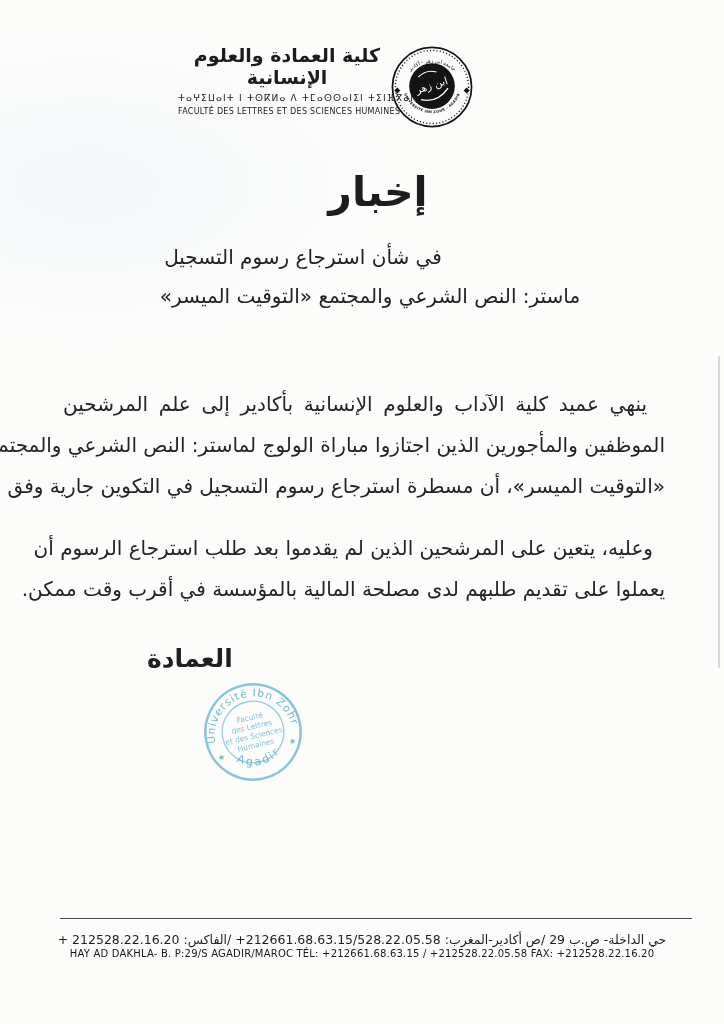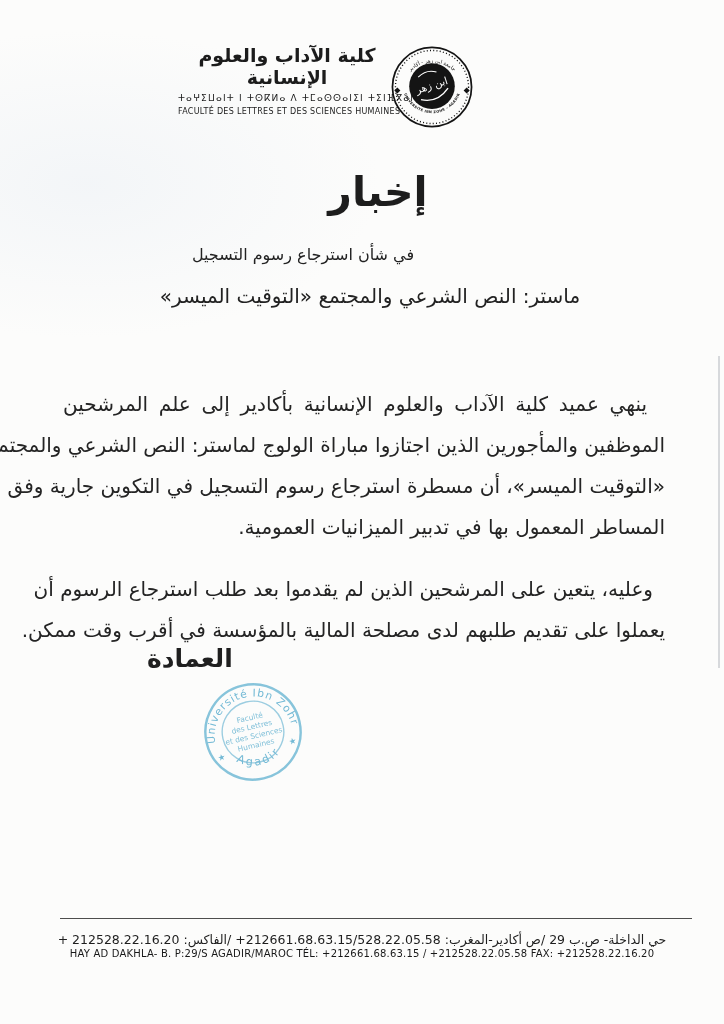--- a/index.html
+++ b/index.html
@@ -25,21 +25,21 @@
   .faculty-tif{font-size:9px;margin-top:5px;letter-spacing:1.2px;color:#1c1c1c;white-space:nowrap;}
   .faculty-fr{font-size:8px;margin-top:4px;letter-spacing:.3px;color:#222;white-space:nowrap;}
   .logo-seal{position:absolute;left:389px;top:42px;width:86px;height:90px;}
   
   .doc-title{
     position:absolute;left:16px;top:168px;width:724px;
     text-align:center;font-size:41px;font-weight:bold;color:#1d1d1d;direction:rtl;
   }
   .subject1{
     position:absolute;left:0;top:245px;width:606px;
-    text-align:center;font-size:16px;color:#222;direction:rtl;
+    text-align:center;font-size:20px;color:#222;direction:rtl;
   }
   .subject2{
     position:absolute;left:8px;top:284px;width:724px;
     text-align:center;font-size:20px;color:#222;direction:rtl;
   }
   
   .body-block{
     position:absolute;left:63px;top:384px;width:602px;
     direction:rtl;font-size:20px;color:#242424;
   }
@@ -71,21 +71,21 @@
   }
   
   .scan-edge{position:absolute;left:718px;top:356px;width:2px;height:312px;background:#c3c6cb;opacity:.65;}
 </style>
 </head>
 <body>
 
 <div class="page">
 
   <div class="header-text">
-    <div class="faculty-ar">كلية الآداب والعلوم الإنسانية</div>
+    <div class="faculty-ar">كلية العمادة والعلوم الإنسانية</div>
     <div class="faculty-tif">ⵜⴰⵖⵉⵡⴰⵏⵜ ⵏ ⵜⵙⴽⵍⴰ ⴷ ⵜⵎⴰⵙⵙⴰⵏⵉⵏ ⵜⵉⵏⴼⴳⴰⵏⵉⵏ</div>
     <div class="faculty-fr">FACULTÉ  DES LETTRES ET DES SCIENCES HUMAINES</div>
   </div>
 
   <svg class="logo-seal" viewBox="0 0 100 100" aria-hidden="true">
     <circle cx="50" cy="50" r="46" fill="none" stroke="#141414" stroke-width="2"></circle>
     <circle cx="50" cy="50" r="42.5" fill="none" stroke="#141414" stroke-width="1.6" stroke-dasharray="1.2 2.6"></circle>
     <defs>
       <path id="sealTop" d="M 14,52 A 36.5,36.5 0 0 1 86,52"></path>
       <path id="sealBottom" d="M 17,56 A 34.5,34.5 0 0 0 83,56"></path>
@@ -107,21 +107,20 @@
   </svg>
 
   <div class="doc-title">إخبار</div>
   <div class="subject1">في شأن استرجاع رسوم التسجيل</div>
   <div class="subject2">ماستر: النص الشرعي والمجتمع «التوقيت الميسر»</div>
 
   <div class="body-block">
     <div class="bline first-p1">ينهي عميد كلية الآداب والعلوم الإنسانية بأكادير إلى علم المرشحين</div>
     <div class="bline">الموظفين والمأجورين الذين اجتازوا مباراة الولوج لماستر: النص الشرعي والمجتمع</div>
     <div class="bline">«التوقيت الميسر»، أن مسطرة استرجاع رسوم التسجيل في التكوين جارية وفق</div>
-    <div class="bline last">المساطر المعمول بها في تدبير الميزانيات العمومية.</div>
     <div class="pgap"></div>
     <div class="bline first-p2">وعليه، يتعين على المرشحين الذين لم يقدموا بعد طلب استرجاع الرسوم أن</div>
     <div class="bline last">يعملوا على تقديم طلبهم لدى مصلحة المالية بالمؤسسة في أقرب وقت ممكن.</div>
   </div>
 
   <div class="signature">العمادة</div>
 
   <svg class="stamp" viewBox="0 0 120 120" aria-hidden="true">
     <g stroke="#55abcd" fill="#55abcd" font-family="DejaVu Sans, sans-serif">
       <circle cx="60" cy="60" r="51" fill="none" stroke-width="2.6" opacity=".85"></circle>

